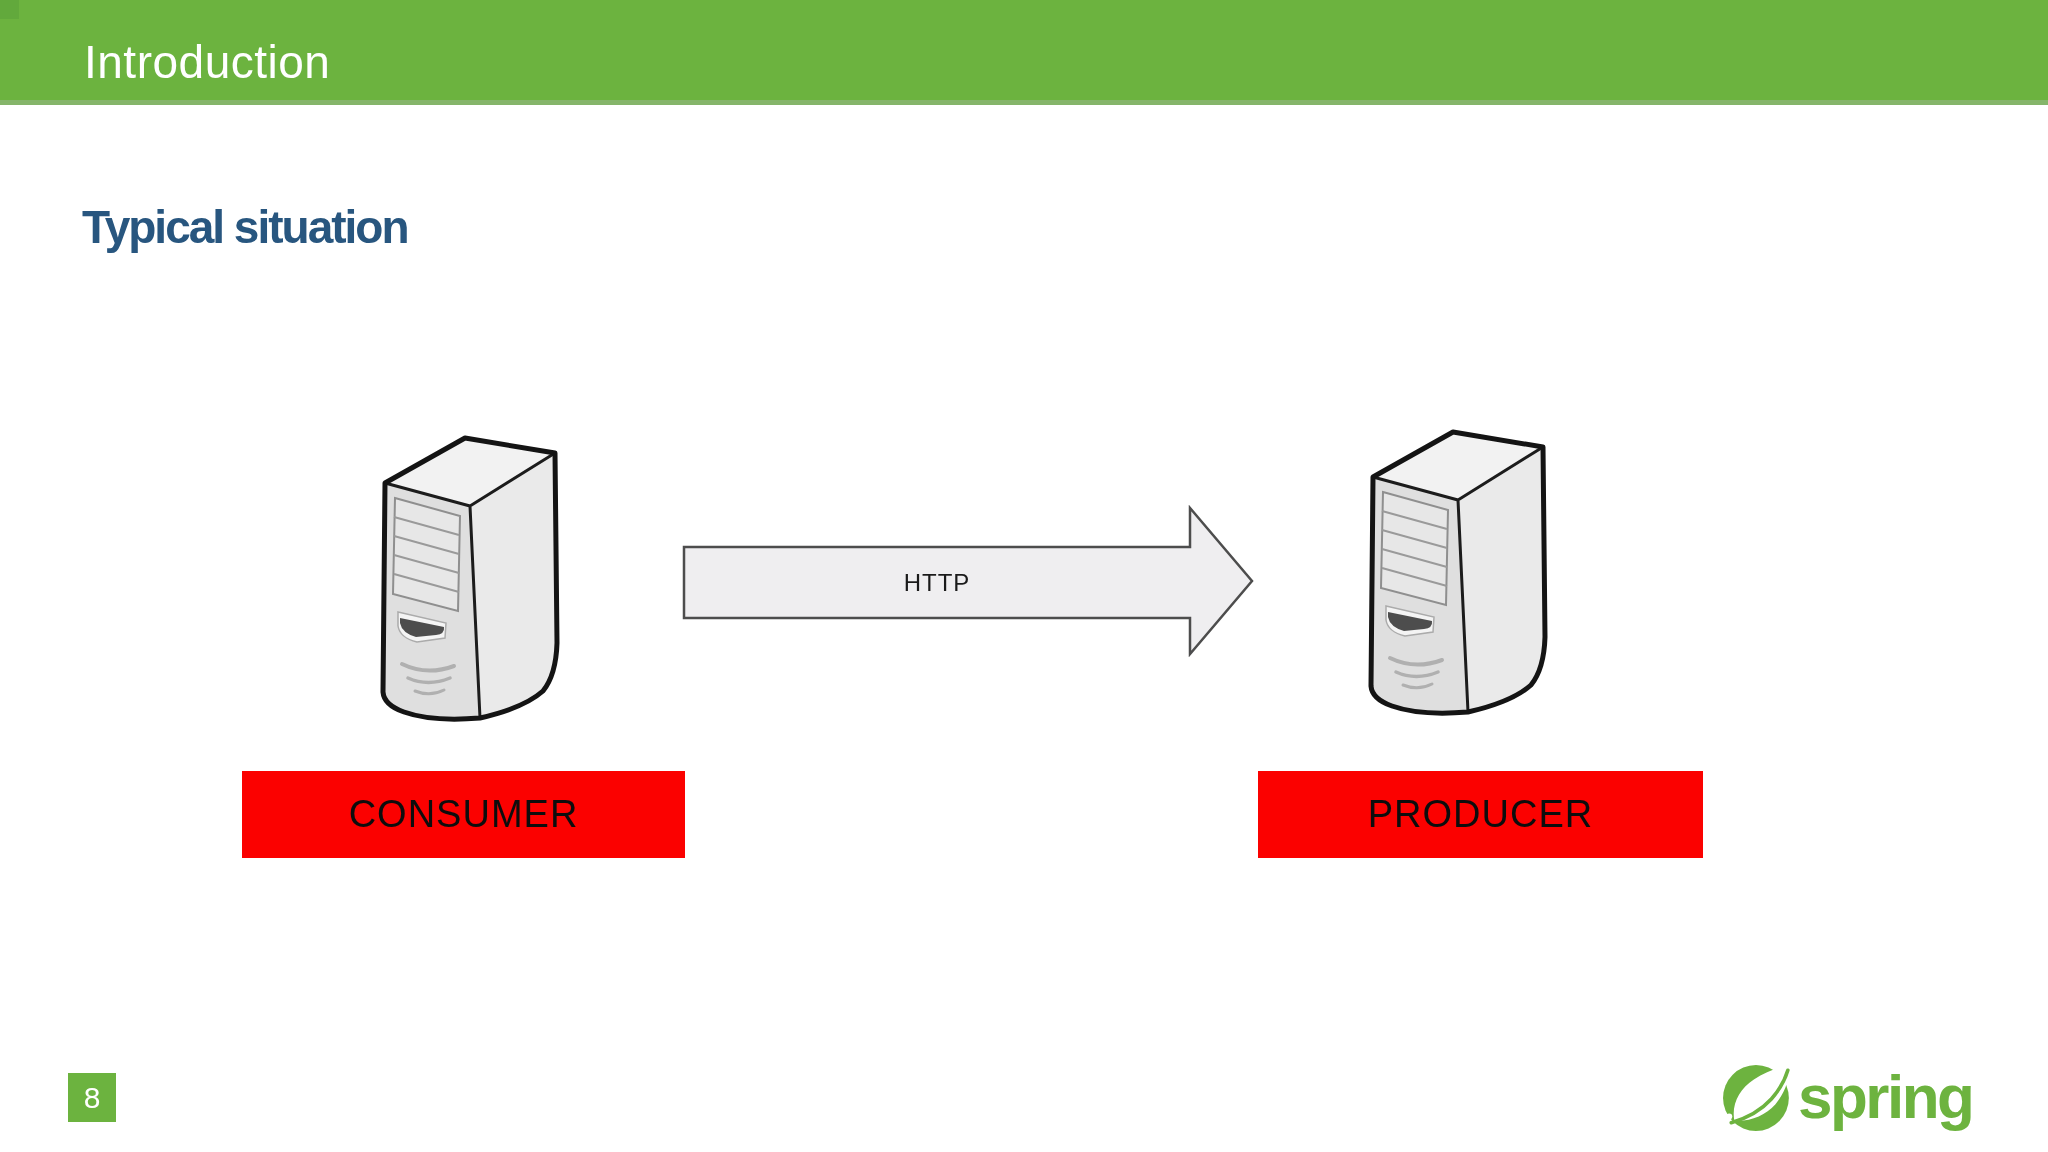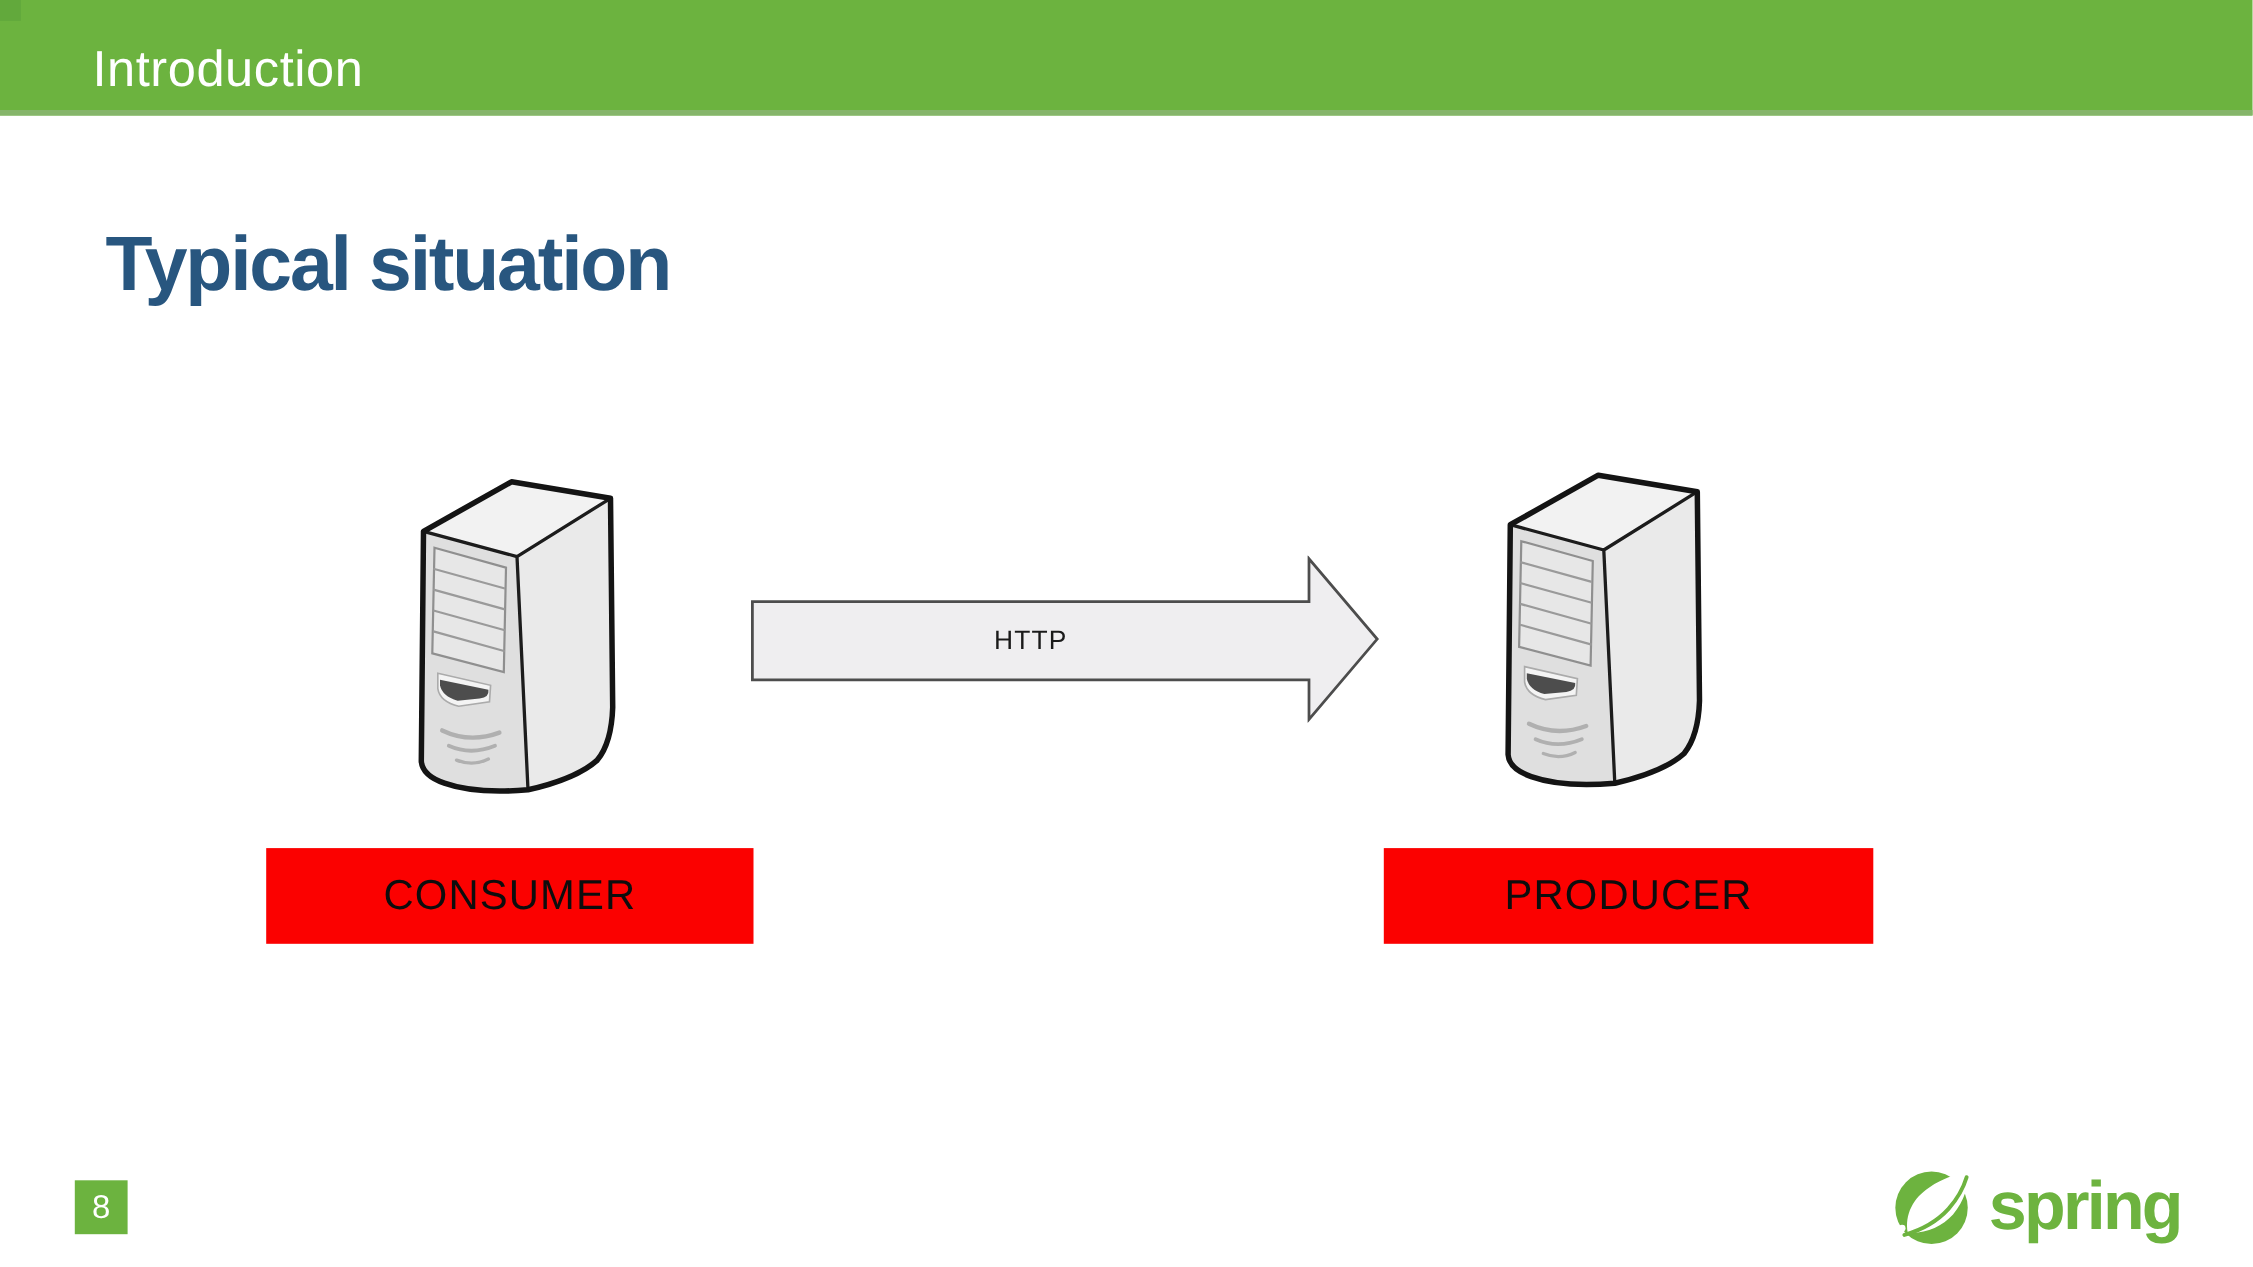--- a/index.html
+++ b/index.html
@@ -36,23 +36,23 @@
     align-items: center;
     color: #ffffff;
     font-size: 46px;
     font-weight: 400;
     letter-spacing: 0.5px;
   }
 
   
   .slide-title {
     position: absolute;
-    left: 96px; top: 200px;
+    left: 82px; top: 200px;
     color: var(--title_blue, #28567F);
-    font-size: 70px;
+    font-size: 46px;
     font-weight: 700;
     letter-spacing: -2px;
     white-space: nowrap;
   }
 
   
   .server { position: absolute; width: 195px; height: 302px; }
   .server.consumer { left: 372px; top: 426px; }
   .server.producer { left: 1360px; top: 420px; }
 
@@ -105,21 +105,21 @@
     width: 300px; height: 86px;
     display: flex;
     align-items: center;
   }
   .spring-leaf { width: 72px; height: 72px; margin-top: 2px; }
   .spring-wordmark {
     color: var(--spring_green, #6DB33F);
     font-size: 62px;
     font-weight: 700;
     letter-spacing: -2.5px;
-    margin-left: 14px;
+    margin-left: 4px;
     line-height: 72px;
   }
 </style>
 </head>
 <body>
 
 <div class="slide">
 
   <div class="header-bar">
     <div class="header-corner"></div>

